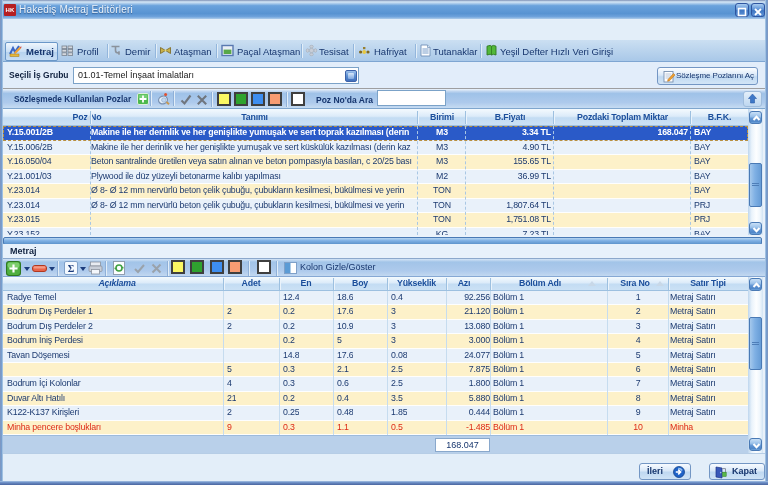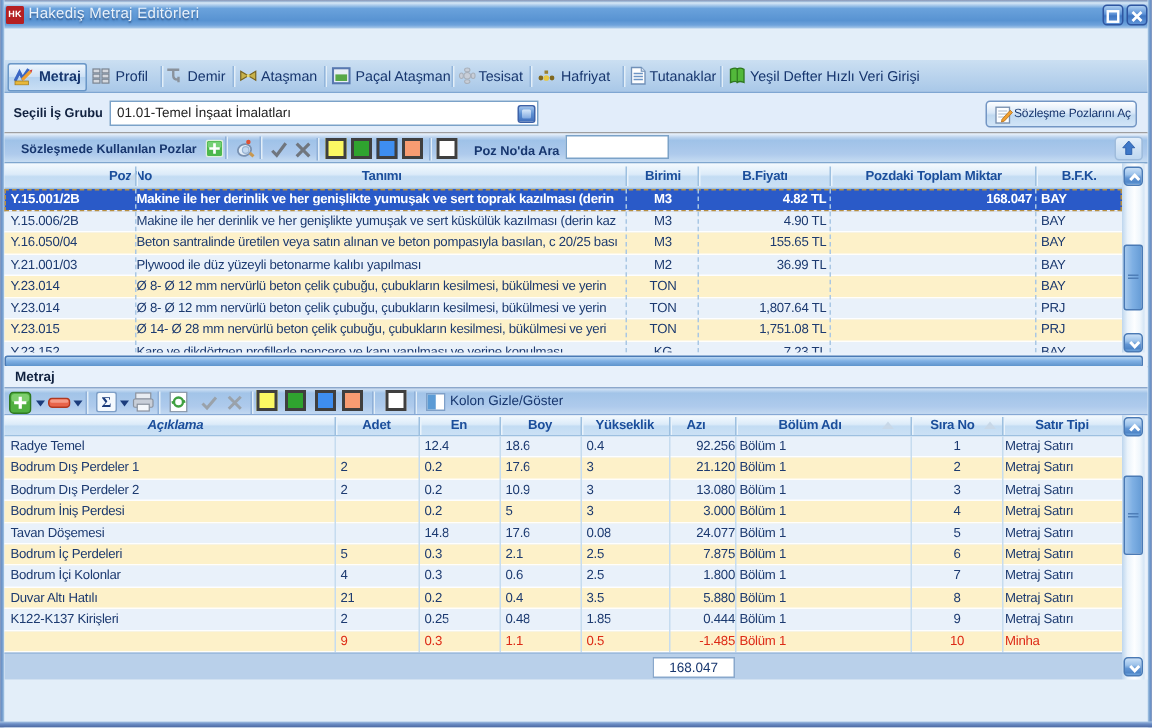--- a/index.html
+++ b/index.html
@@ -231,21 +231,21 @@
   <div class="hline" style="left:87px;top:2px;height:13px;"></div>
   <div class="hline" style="left:414px;top:2px;height:13px;"></div>
   <div class="hline" style="left:462px;top:2px;height:13px;"></div>
   <div class="hline" style="left:550px;top:2px;height:13px;"></div>
   <div class="hline" style="left:687px;top:2px;height:13px;"></div>
 </div>
 <div class="row selrow" style="top:126.0px;height:14.5px;border-bottom:1px solid rgba(255,255,255,.9);">
 <div class="cell u1" style="width:82px;">Y.15.001/2B</div>
 <div class="cell u2" style="width:326px;">Makine ile her derinlik ve her genişlikte yumuşak ve sert toprak kazılması (derin</div>
 <div class="cell u3">M3</div>
-<div class="cell u4">4.82 TL</div>
+<div class="cell u4">3.34 TL</div>
 <div class="cell u5">168.047</div>
 <div class="cell u6" style="width:54px;">BAY</div>
 </div>
 <div class="row rb" style="top:140.5px;height:14.5px;border-bottom:1px solid rgba(255,255,255,.9);">
 <div class="cell u1" style="width:82px;">Y.15.006/2B</div>
 <div class="cell u2" style="width:326px;">Makine ile her derinlik ve her genişlikte yumuşak ve sert küskülük kazılması (derin kaz</div>
 <div class="cell u3">M3</div>
 <div class="cell u4">4.90 TL</div>
 <div class="cell u5"></div>
 <div class="cell u6" style="width:54px;">BAY</div>
@@ -277,29 +277,27 @@
 <div class="row rb" style="top:198.5px;height:14.5px;border-bottom:1px solid rgba(255,255,255,.9);">
 <div class="cell u1" style="width:82px;">Y.23.014</div>
 <div class="cell u2" style="width:326px;">Ø 8- Ø 12 mm nervürlü beton çelik çubuğu, çubukların kesilmesi, bükülmesi ve yerin</div>
 <div class="cell u3">TON</div>
 <div class="cell u4">1,807.64 TL</div>
 <div class="cell u5"></div>
 <div class="cell u6" style="width:54px;">PRJ</div>
 </div>
 <div class="row rc" style="top:213.0px;height:14.5px;border-bottom:1px solid rgba(255,255,255,.9);">
 <div class="cell u1" style="width:82px;">Y.23.015</div>
-<div class="cell u2" style="width:326px;">Ø 14- Ø 28 mm nervürlü beton çelik çubuğu, çubukların kesilmesi, bükülmesi ve yeri</div>
 <div class="cell u3">TON</div>
 <div class="cell u4">1,751.08 TL</div>
 <div class="cell u5"></div>
 <div class="cell u6" style="width:54px;">PRJ</div>
 </div>
 <div class="row rb" style="top:227.5px;height:14.5px;border-bottom:1px solid rgba(255,255,255,.9);">
 <div class="cell u1" style="width:82px;">Y.23.152</div>
-<div class="cell u2" style="width:326px;">Kare ve dikdörtgen profillerle pencere ve kapı yapılması ve yerine konulması</div>
 <div class="cell u3">KG</div>
 <div class="cell u4">7.23 TL</div>
 <div class="cell u5"></div>
 <div class="cell u6" style="width:54px;">BAY</div>
 </div>
 <div class="vln" style="left:90px;top:126px;height:109px;"></div>
 <div class="vln" style="left:417px;top:126px;height:109px;"></div>
 <div class="vln" style="left:465px;top:126px;height:109px;"></div>
 <div class="vln" style="left:553px;top:126px;height:109px;"></div>
 <div class="vln" style="left:690px;top:126px;height:109px;"></div>
@@ -445,21 +443,20 @@
 <div class="cell d2"></div>
 <div class="cell d3">14.8</div>
 <div class="cell d4">17.6</div>
 <div class="cell d5">0.08</div>
 <div class="cell d6">24.077</div>
 <div class="cell d7" style="width:110px;">Bölüm 1</div>
 <div class="cell d8">5</div>
 <div class="cell d9" style="width:72px;">Metraj Satırı</div>
 </div>
 <div class="row rc" style="top:363.0px;height:14.4px;border-bottom:1px solid rgba(255,255,255,.9);">
-<div class="cell d1" style="width:215px;">Bodrum İç Perdeleri</div>
 <div class="cell d2">5</div>
 <div class="cell d3">0.3</div>
 <div class="cell d4">2.1</div>
 <div class="cell d5">2.5</div>
 <div class="cell d6">7.875</div>
 <div class="cell d7" style="width:110px;">Bölüm 1</div>
 <div class="cell d8">6</div>
 <div class="cell d9" style="width:72px;">Metraj Satırı</div>
 </div>
 <div class="row rb" style="top:377.4px;height:14.4px;border-bottom:1px solid rgba(255,255,255,.9);">
@@ -489,20 +486,21 @@
 <div class="cell d2">2</div>
 <div class="cell d3">0.25</div>
 <div class="cell d4">0.48</div>
 <div class="cell d5">1.85</div>
 <div class="cell d6">0.444</div>
 <div class="cell d7" style="width:110px;">Bölüm 1</div>
 <div class="cell d8">9</div>
 <div class="cell d9" style="width:72px;">Metraj Satırı</div>
 </div>
 <div class="row rc" style="top:420.6px;height:14.4px;border-bottom:1px solid rgba(255,255,255,.9);">
+<div class="cell d1 red" style="width:215px;">Minha pencere boşlukları</div>
 <div class="cell d2 red">9</div>
 <div class="cell d3 red">0.3</div>
 <div class="cell d4 red">1.1</div>
 <div class="cell d5 red">0.5</div>
 <div class="cell d6 red">-1.485</div>
 <div class="cell d7 red" style="width:110px;">Bölüm 1</div>
 <div class="cell d8 red">10</div>
 <div class="cell d9 red" style="width:72px;">Minha</div>
 </div>
 <div class="vls" style="left:223px;top:291px;height:144px;"></div>
@@ -525,14 +523,32 @@
         <path d="M3.5 5 L6.5 8.2 L9.5 5" stroke="#fff" stroke-width="2" fill="none"></path>
       </svg>
     </div>
 <div class="abs vthumb" style="left:749px;top:317px;width:13px;height:53px;">
       <div style="margin:24px auto 0;width:7px;height:1px;background:#4E7EB8;box-shadow:0 2px 0 #4E7EB8;"></div>
     </div>
 
 <div class="abs" style="left:3px;top:435px;width:745px;height:18px;background:#B9D0EA;border-top:1px solid #9DBBDD;">
   <div style="position:absolute;left:432px;top:2px;width:55px;height:14px;background:#FFF;border:1px solid #89A8CC;font-size:9px;color:#17366E;text-align:center;line-height:13px;">168.047</div>
 </div>
+<div class="abs" id="footer">
+  <div class="fbtn" style="left:636px;width:52px;padding-left:7px;line-height:15px;">İleri
+    <svg style="position:absolute;right:5px;top:2px;" width="12" height="12" viewBox="0 0 12 12">
+          <circle cx="6" cy="6" r="5.5" fill="#1E62C8"></circle>
+          <circle cx="6" cy="6" r="5.5" fill="none" stroke="#15448C" stroke-width=".8"></circle>
+          <path d="M5.2 2.5 a4.5 4.5 0 0 1 4 2" stroke="#9CC4F0" stroke-width="1.4" fill="none"></path>
+          <path d="M2.8 6 H7 M5.2 3.6 L7.6 6 L5.2 8.4" stroke="#FFF" stroke-width="1.6" fill="none"></path>
+        </svg>
+  </div>
+  <div class="fbtn" style="left:706px;width:56px;padding-left:22px;line-height:15px;">Kapat
+    <svg style="position:absolute;left:4px;top:2px;" width="13" height="13" viewBox="0 0 13 13">
+          <path d="M2 1 L8 2 V12 L2 11 Z" fill="#3858B8" stroke="#1C3488" stroke-width=".7"></path>
+          <path d="M8 2.6 H11.5 V10.2" fill="none" stroke="#8890A0" stroke-width="1"></path>
+          <rect x="8.6" y="6.2" width="3.6" height="4.2" fill="#58B848" stroke="#2E7820" stroke-width=".5"></rect>
+          <circle cx="6.7" cy="6.6" r=".8" fill="#A8C0E8"></circle>
+        </svg>
+  </div>
+</div>
 <div class="abs" id="bstrip"></div>
 </div>
 
 </body></html>

